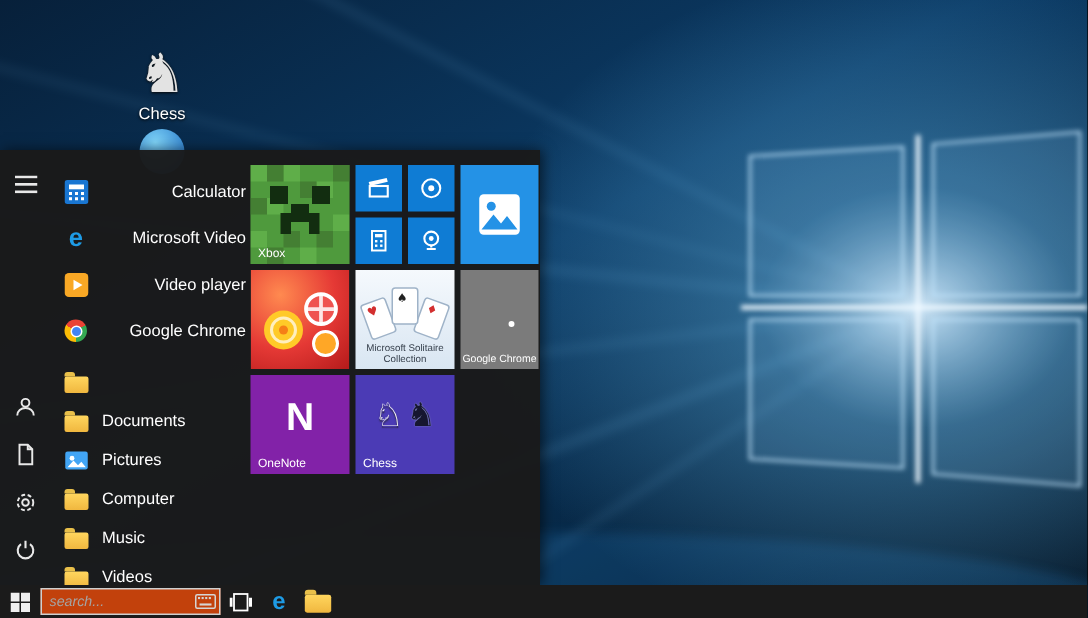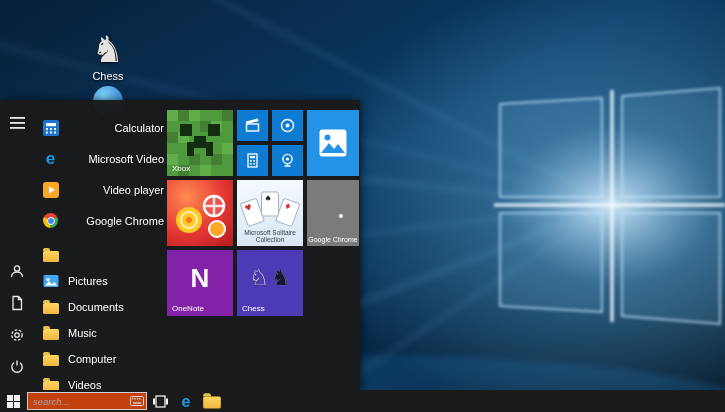--- a/index.html
+++ b/index.html
@@ -216,45 +216,45 @@
 
       <div class="folder-list">
         <div class="folder-row">
           <span class="icon16">
               <span class="folder-ico"></span>
             </span>
           <span></span>
         </div>
         <div class="folder-row">
           <span class="icon16">
+              <span class="folder-ico"></span>
+            </span>
+          <span>Documents</span>
+        </div>
+        <div class="folder-row">
+          <span class="icon16">
             <svg width="16" height="16">
                 <rect x="0.5" y="2" width="15" height="12" rx="1.5" fill="#42a5f5"></rect>
                 <circle cx="5" cy="6.5" r="1.6" fill="#fff"></circle>
                 <path d="M2 12.5 l4 -4.5 l3 3.2 l2.2 -2.4 l3 3.7 z" fill="#fff"></path>
               </svg>
           </span>
           <span>Pictures</span>
         </div>
         <div class="folder-row">
           <span class="icon16">
               <span class="folder-ico"></span>
             </span>
-          <span>Documents</span>
+          <span>Computer</span>
         </div>
         <div class="folder-row">
           <span class="icon16">
               <span class="folder-ico"></span>
             </span>
           <span>Music</span>
-        </div>
-        <div class="folder-row">
-          <span class="icon16">
-              <span class="folder-ico"></span>
-            </span>
-          <span>Computer</span>
         </div>
         <div class="folder-row">
           <span class="icon16">
               <span class="folder-ico"></span>
             </span>
           <span>Videos</span>
         </div>
       </div>
     </div>
 

